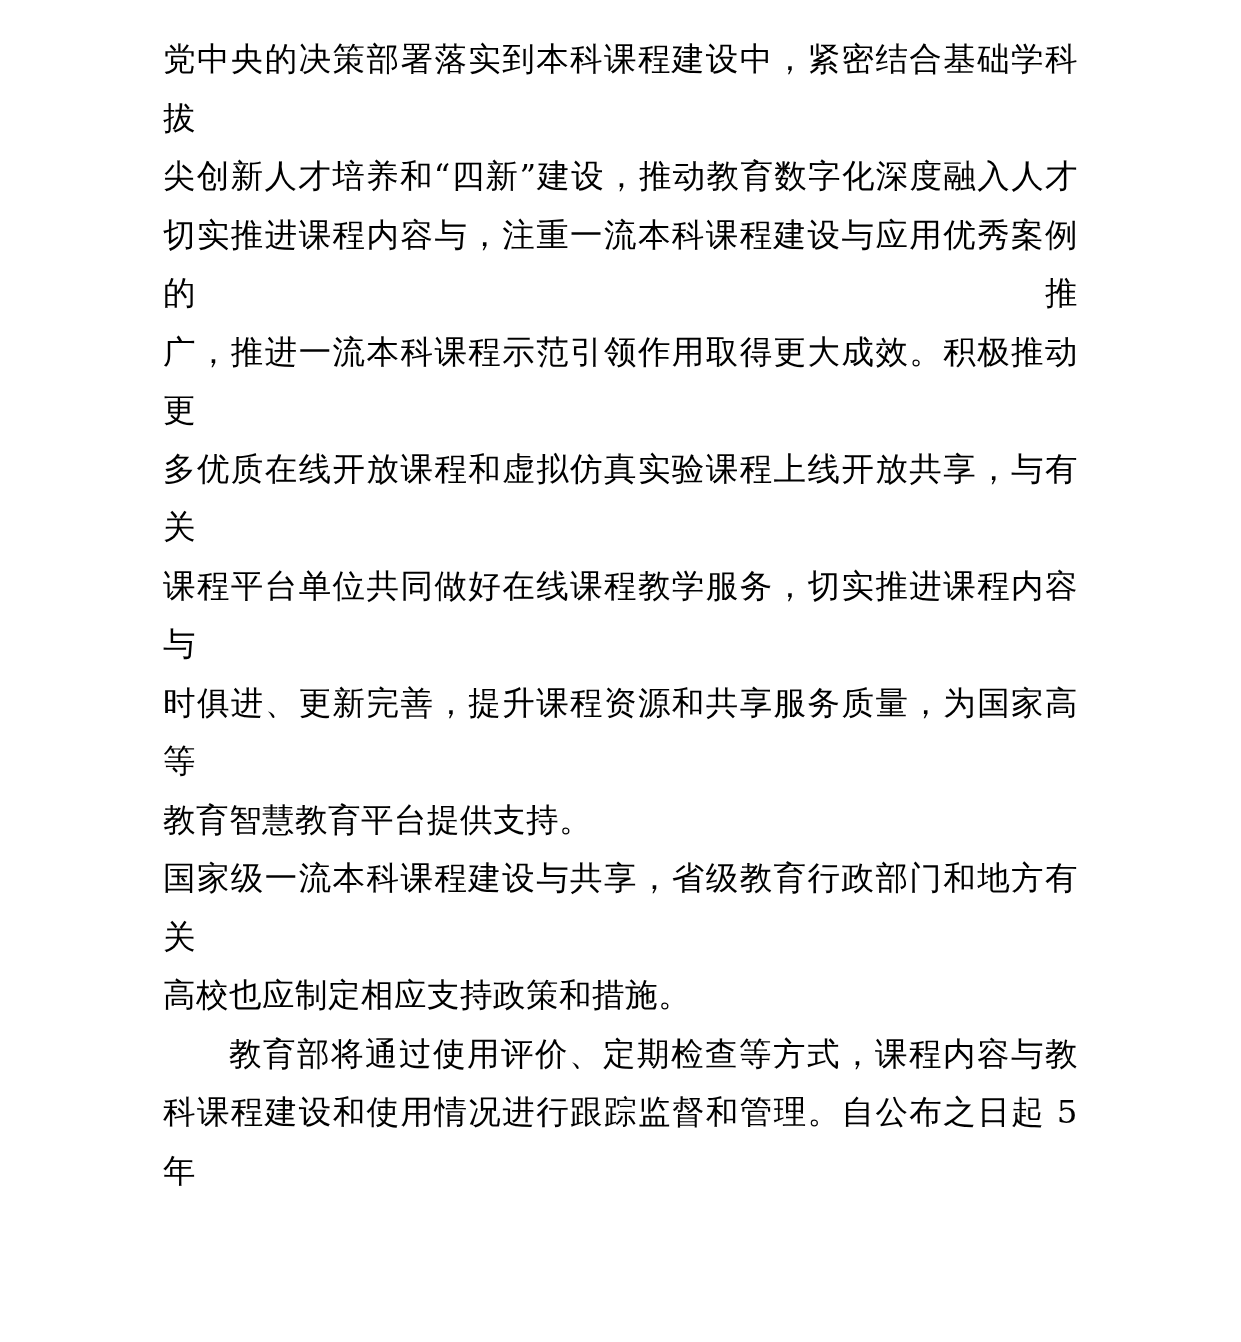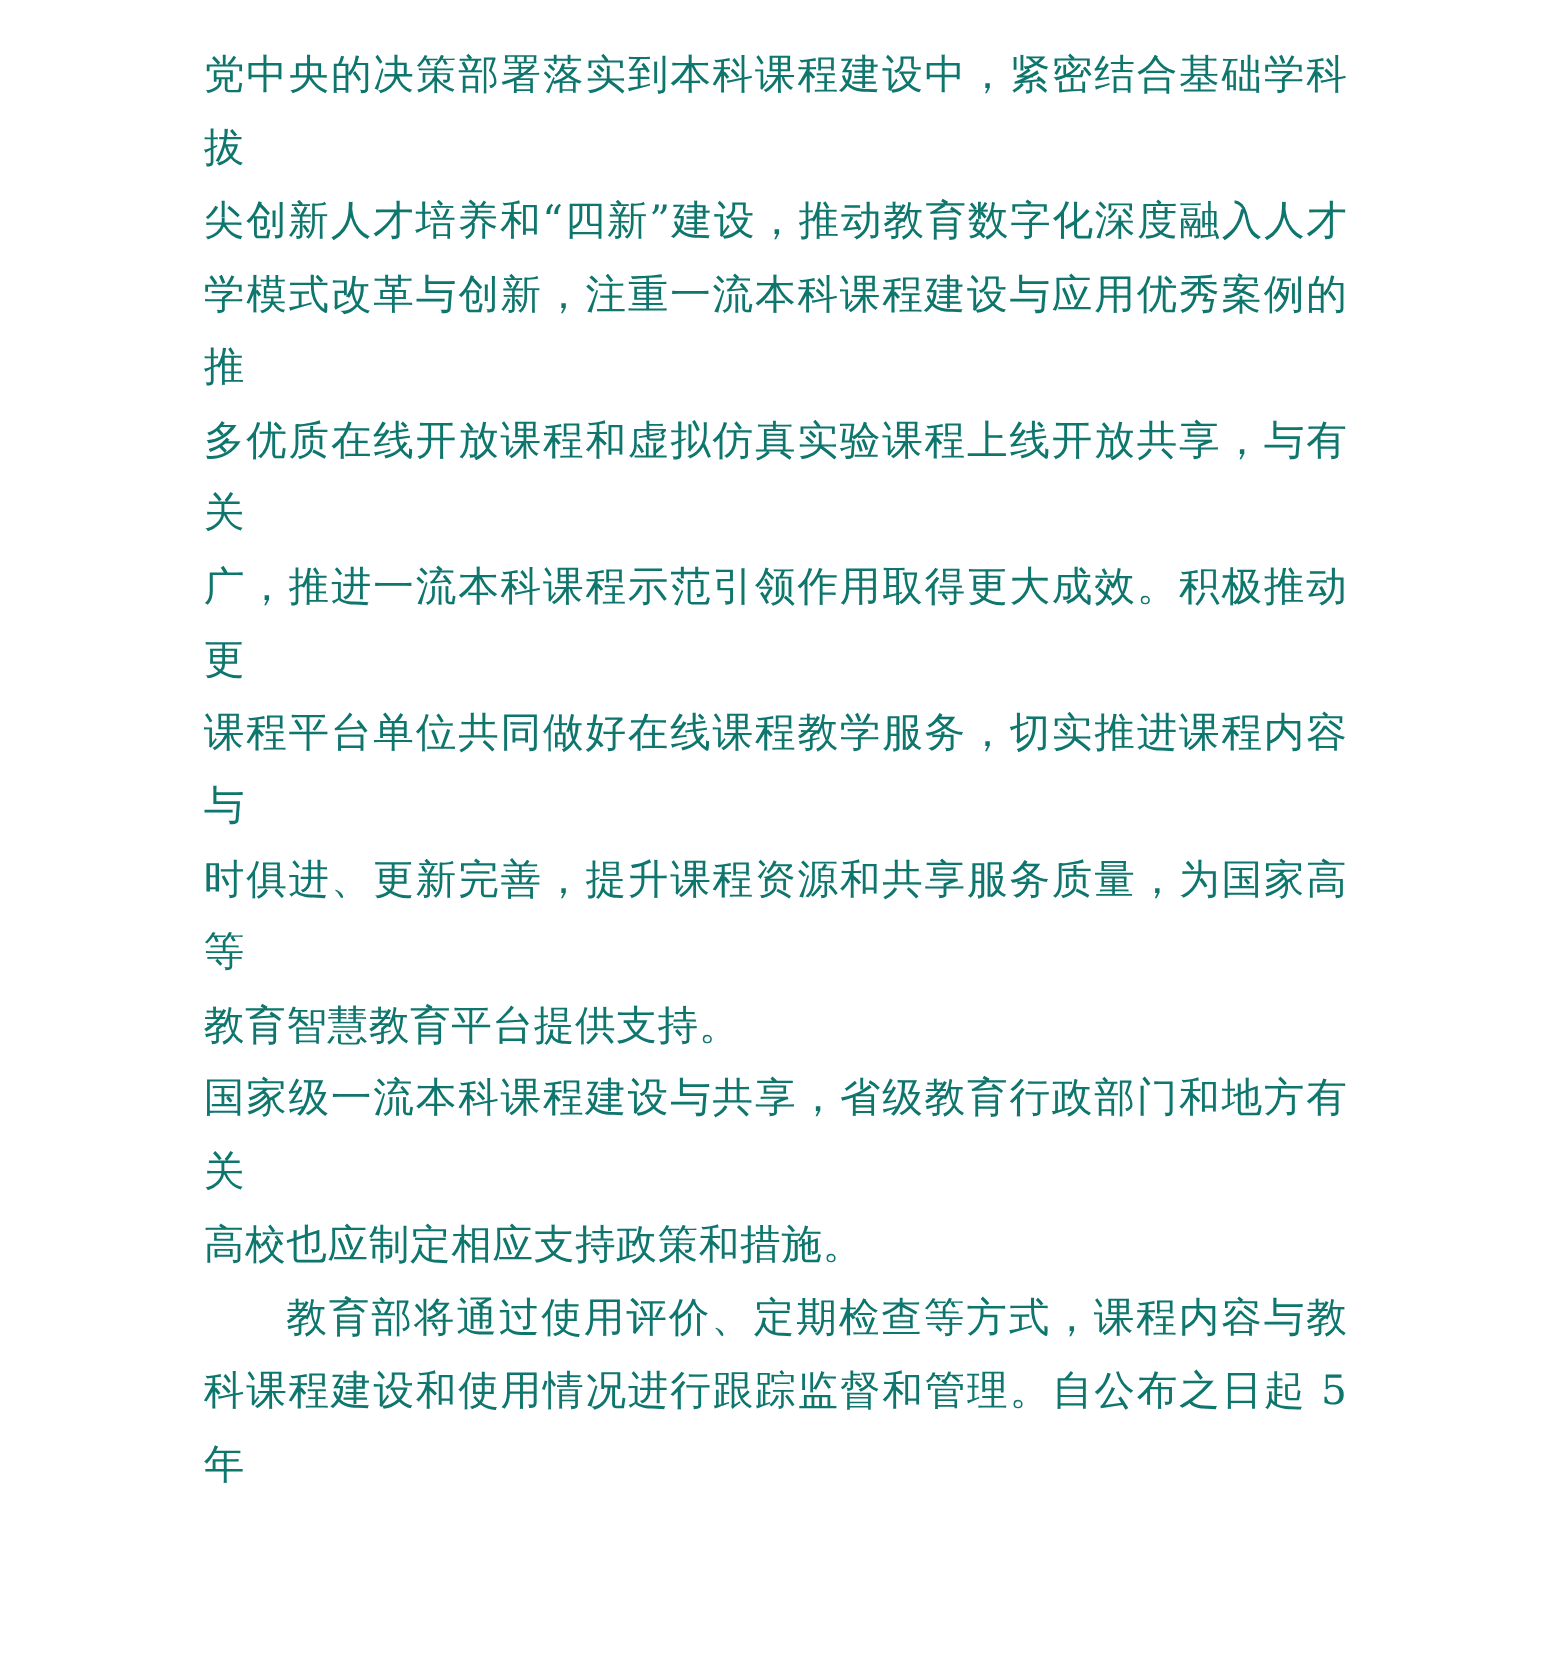--- a/index.html
+++ b/index.html
@@ -20,21 +20,21 @@
     position: absolute;
     top: 30px;
     left: 163px;
     width: 915px;
   }
   .line {
     font-size: 32.5px;
     line-height: 58.5px;
     font-weight: 400;
     letter-spacing: 0.5px;
-    color: #0f766e;
+    color: #000000;
   }
   
   .j {
     text-align: justify;
     text-align-last: justify;
   }
   
   .plain {
     text-align: right;
     text-align-last: left;
@@ -46,23 +46,23 @@
 </style>
 </head>
 <body>
 
 <div class="page">
   <div class="content">
 
     <div>
       <div class="line j">党中央的决策部署落实到本科课程建设中，紧密结合基础学科拔</div>
       <div class="line j">尖创新人才培养和“四新”建设，推动教育数字化深度融入人才</div>
-      <div class="line j">学模式改革与创新，注重一流本科课程建设与应用优秀案例的推</div>
+      <div class="line j">切实推进课程内容与，注重一流本科课程建设与应用优秀案例的推</div>
+      <div class="line j">广，推进一流本科课程示范引领作用取得更大成效。积极推动更</div>
       <div class="line j">多优质在线开放课程和虚拟仿真实验课程上线开放共享，与有关</div>
-      <div class="line j">广，推进一流本科课程示范引领作用取得更大成效。积极推动更</div>
       <div class="line j">课程平台单位共同做好在线课程教学服务，切实推进课程内容与</div>
       <div class="line j">时俱进、更新完善，提升课程资源和共享服务质量，为国家高等</div>
       <div class="line plain">教育智慧教育平台提供支持。</div>
     </div>
 
     <div>
       <div class="line j">国家级一流本科课程建设与共享，省级教育行政部门和地方有关</div>
       <div class="line plain">高校也应制定相应支持政策和措施。</div>
     </div>
 

